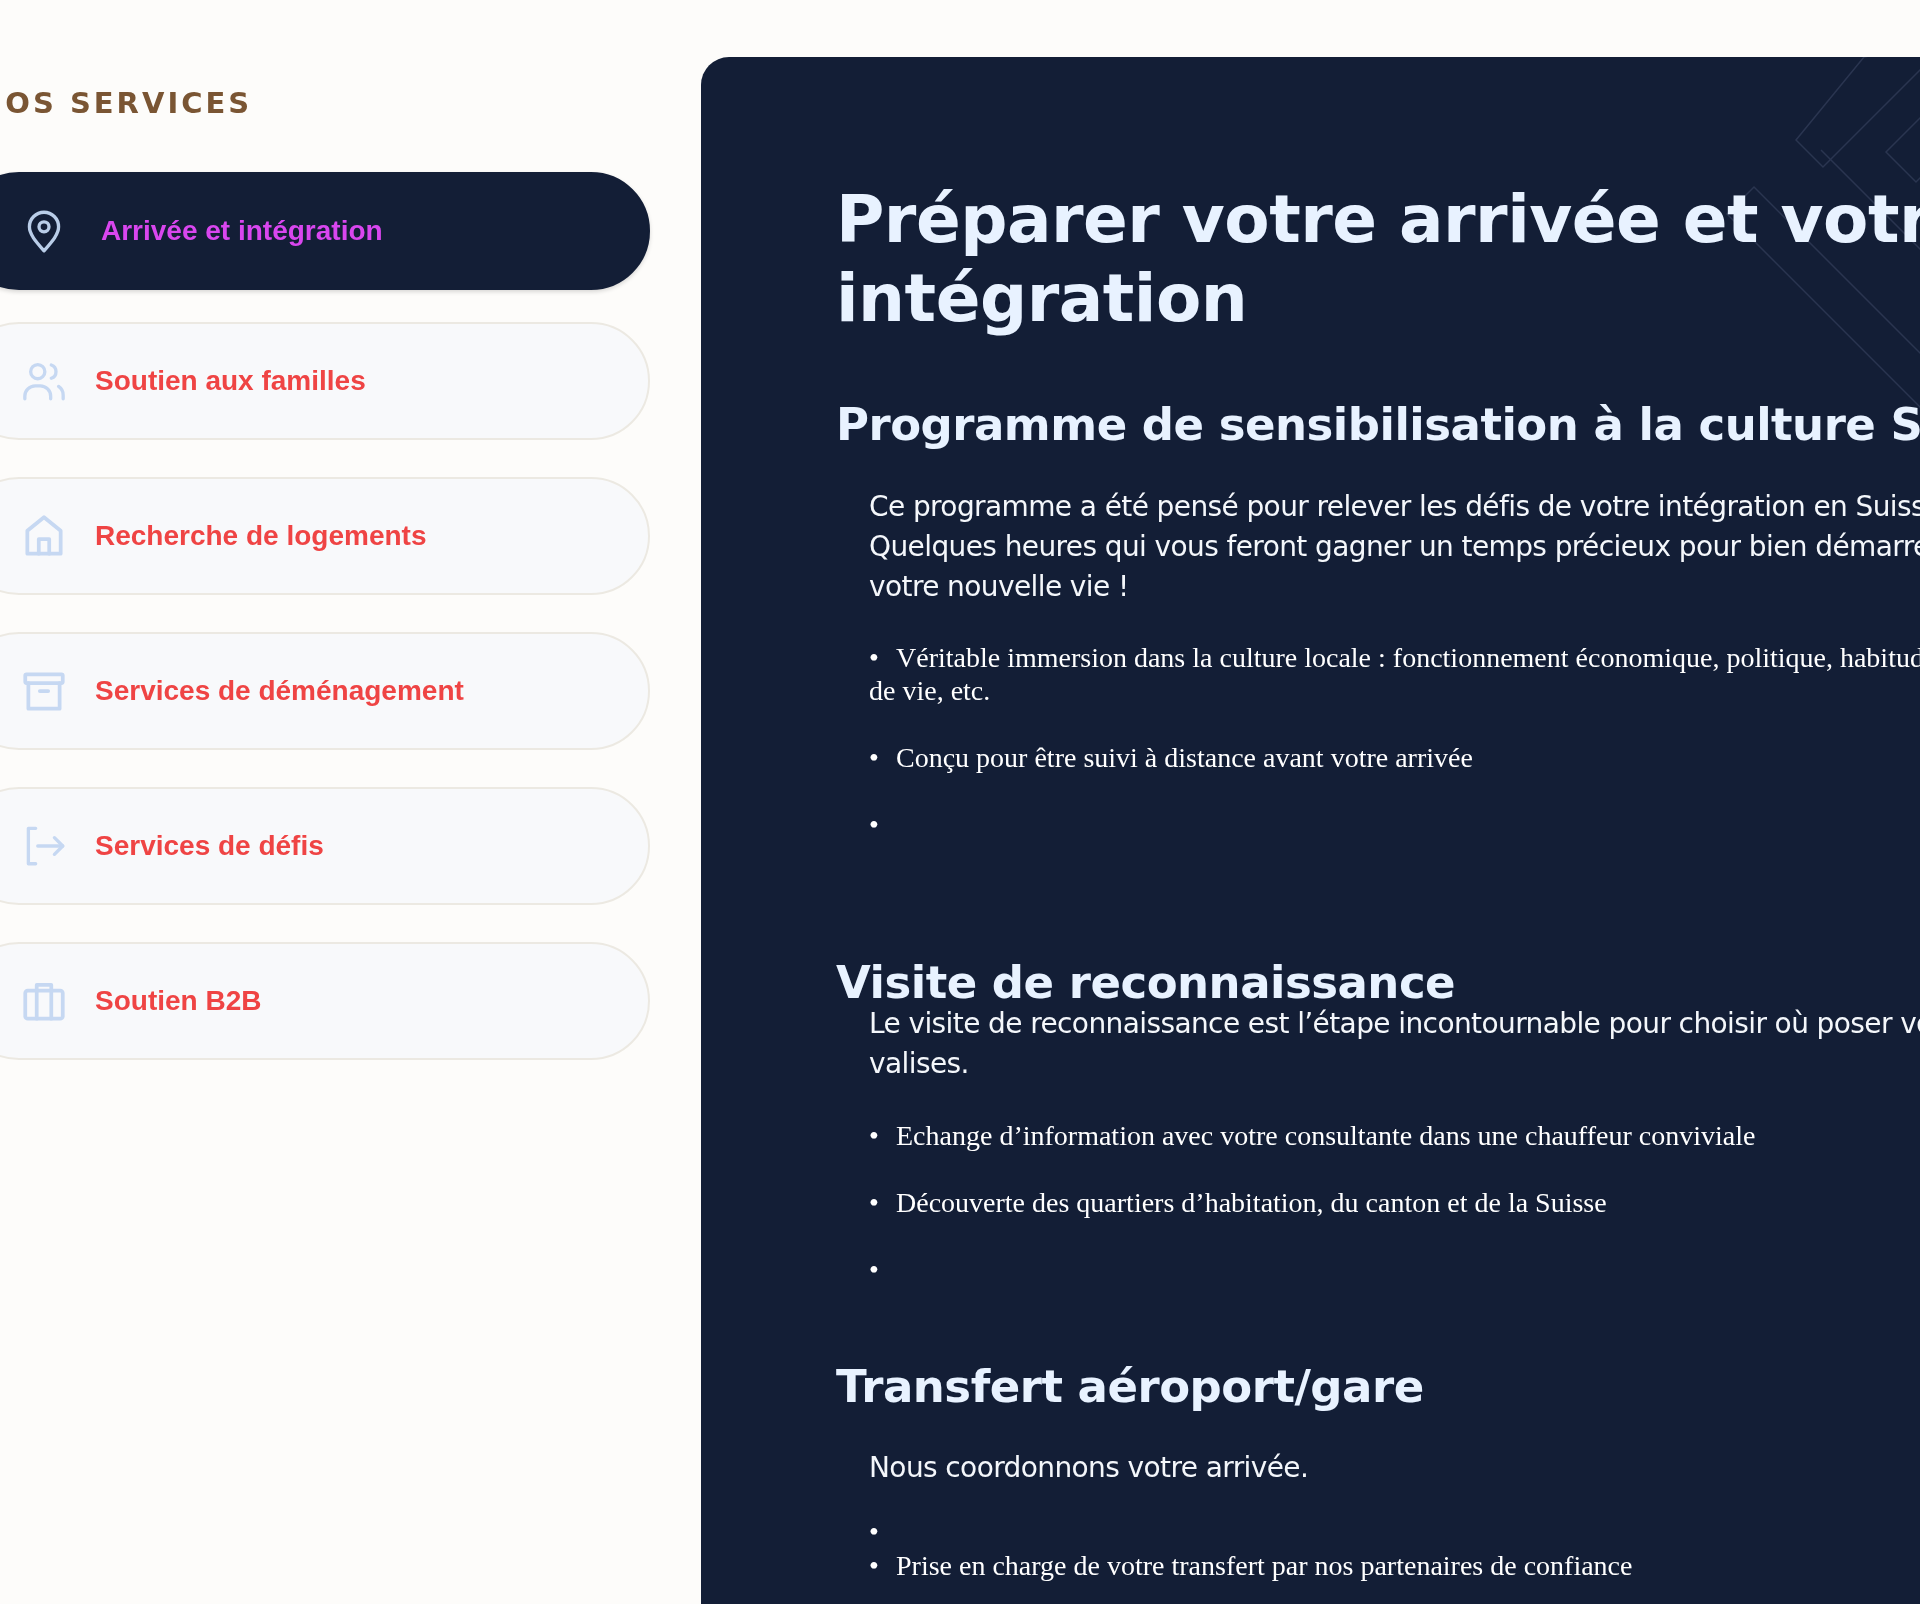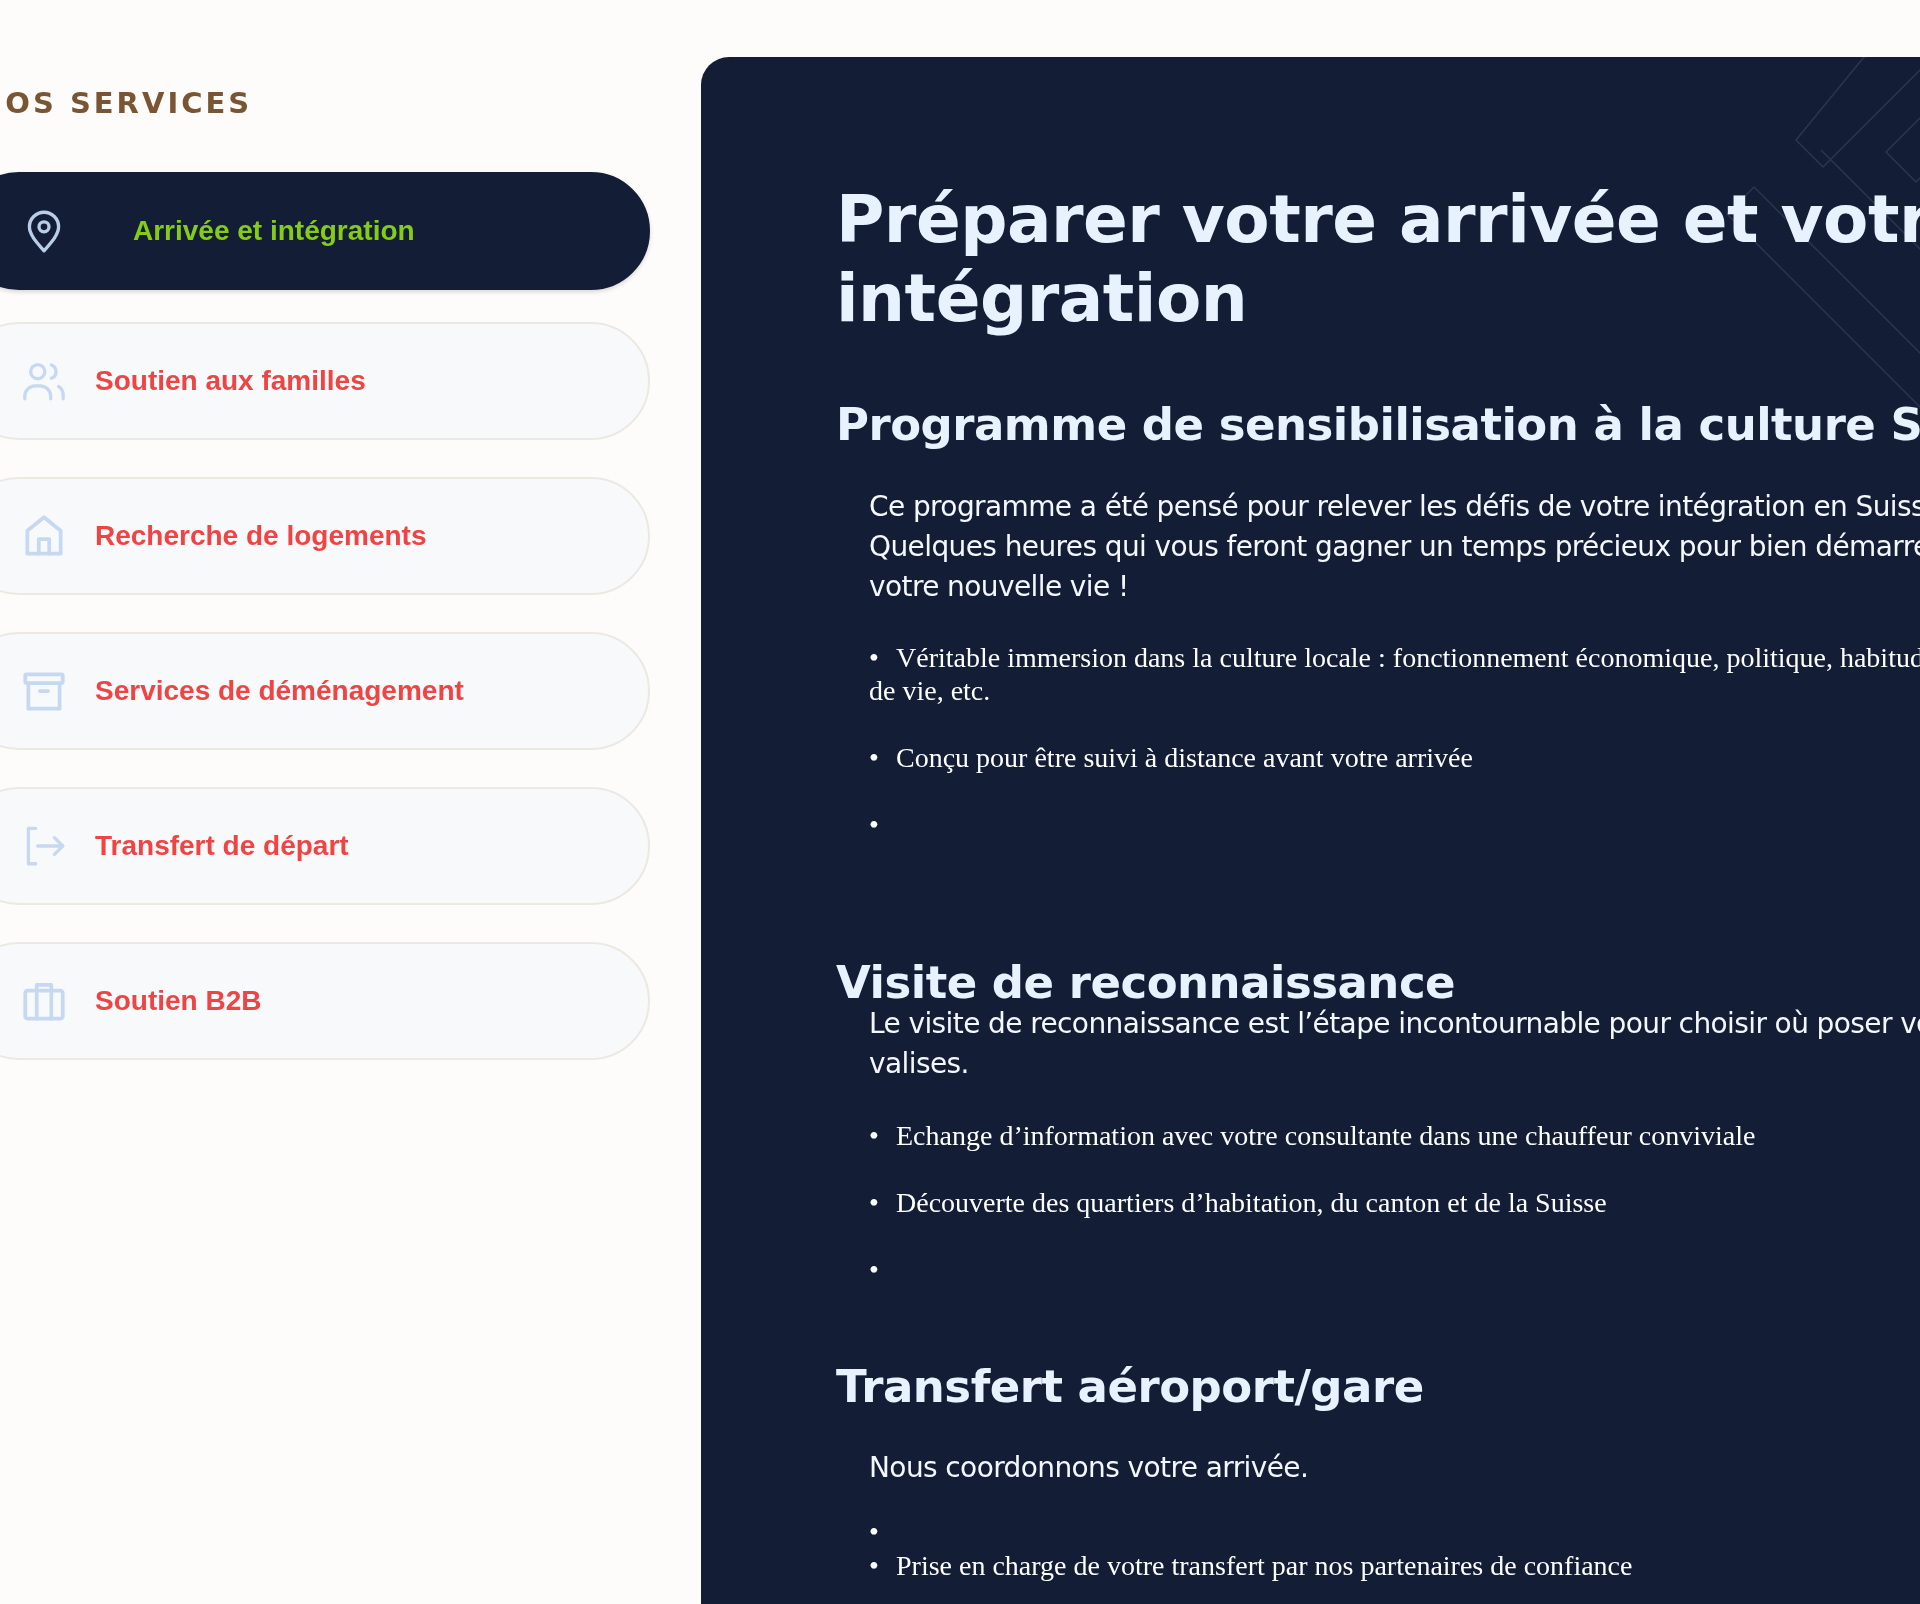--- a/index.html
+++ b/index.html
@@ -35,21 +35,21 @@
     width: 52px; height: 52px;
     display: flex; align-items: center; justify-content: center;
   }
   .nav-item .icon svg { width: 50px; height: 50px; }
   .nav-item .label {
     position: absolute; left: 133px;
     font-family: "Liberation Sans", sans-serif;
     font-weight: bold; font-size: 28px;
     color: #ef4444;
   }
-  .nav-item.active .label { color: #84cc16; left: 139px; margin-left: 32px; }
+  .nav-item.active .label { color: #d946ef; left: 139px; }
 
   .panel {
     position: absolute; left: 701px; top: 57px;
     width: 1300px; height: 1620px;
     background: #131e36;
     border-radius: 28px;
     overflow: hidden;
   }
   .deco { position: absolute; left: 0; top: 0; width: 1300px; height: 500px; pointer-events: none; }
   .content { position: absolute; left: 135px; top: 0; width: 1400px; }
@@ -137,21 +137,21 @@
   </div>
 
   <div class="nav-item" style="top:787px;">
     <span class="icon">
       <svg viewBox="0 0 24 24" fill="none" stroke="#c6d8f2" stroke-width="1.6" stroke-linecap="round" stroke-linejoin="round">
         <path d="M8 3.5H4.5v17H8"></path>
         <path d="M9 12h12"></path>
         <path d="M17 8l4 4-4 4"></path>
       </svg>
     </span>
-    <span class="label">Transfert de départ</span>
+    <span class="label">Services de défis</span>
   </div>
 
   <div class="nav-item" style="top:942px;">
     <span class="icon">
       <svg viewBox="0 0 24 24" fill="none" stroke="#c6d8f2" stroke-width="1.8" stroke-linecap="round" stroke-linejoin="round">
         <rect x="3" y="7" width="18" height="13.5" rx="1.2"></rect>
         <path d="M8.5 7V4.3h7V7"></path>
         <path d="M8.5 7v13.5M15.5 7v13.5"></path>
       </svg>
     </span>

